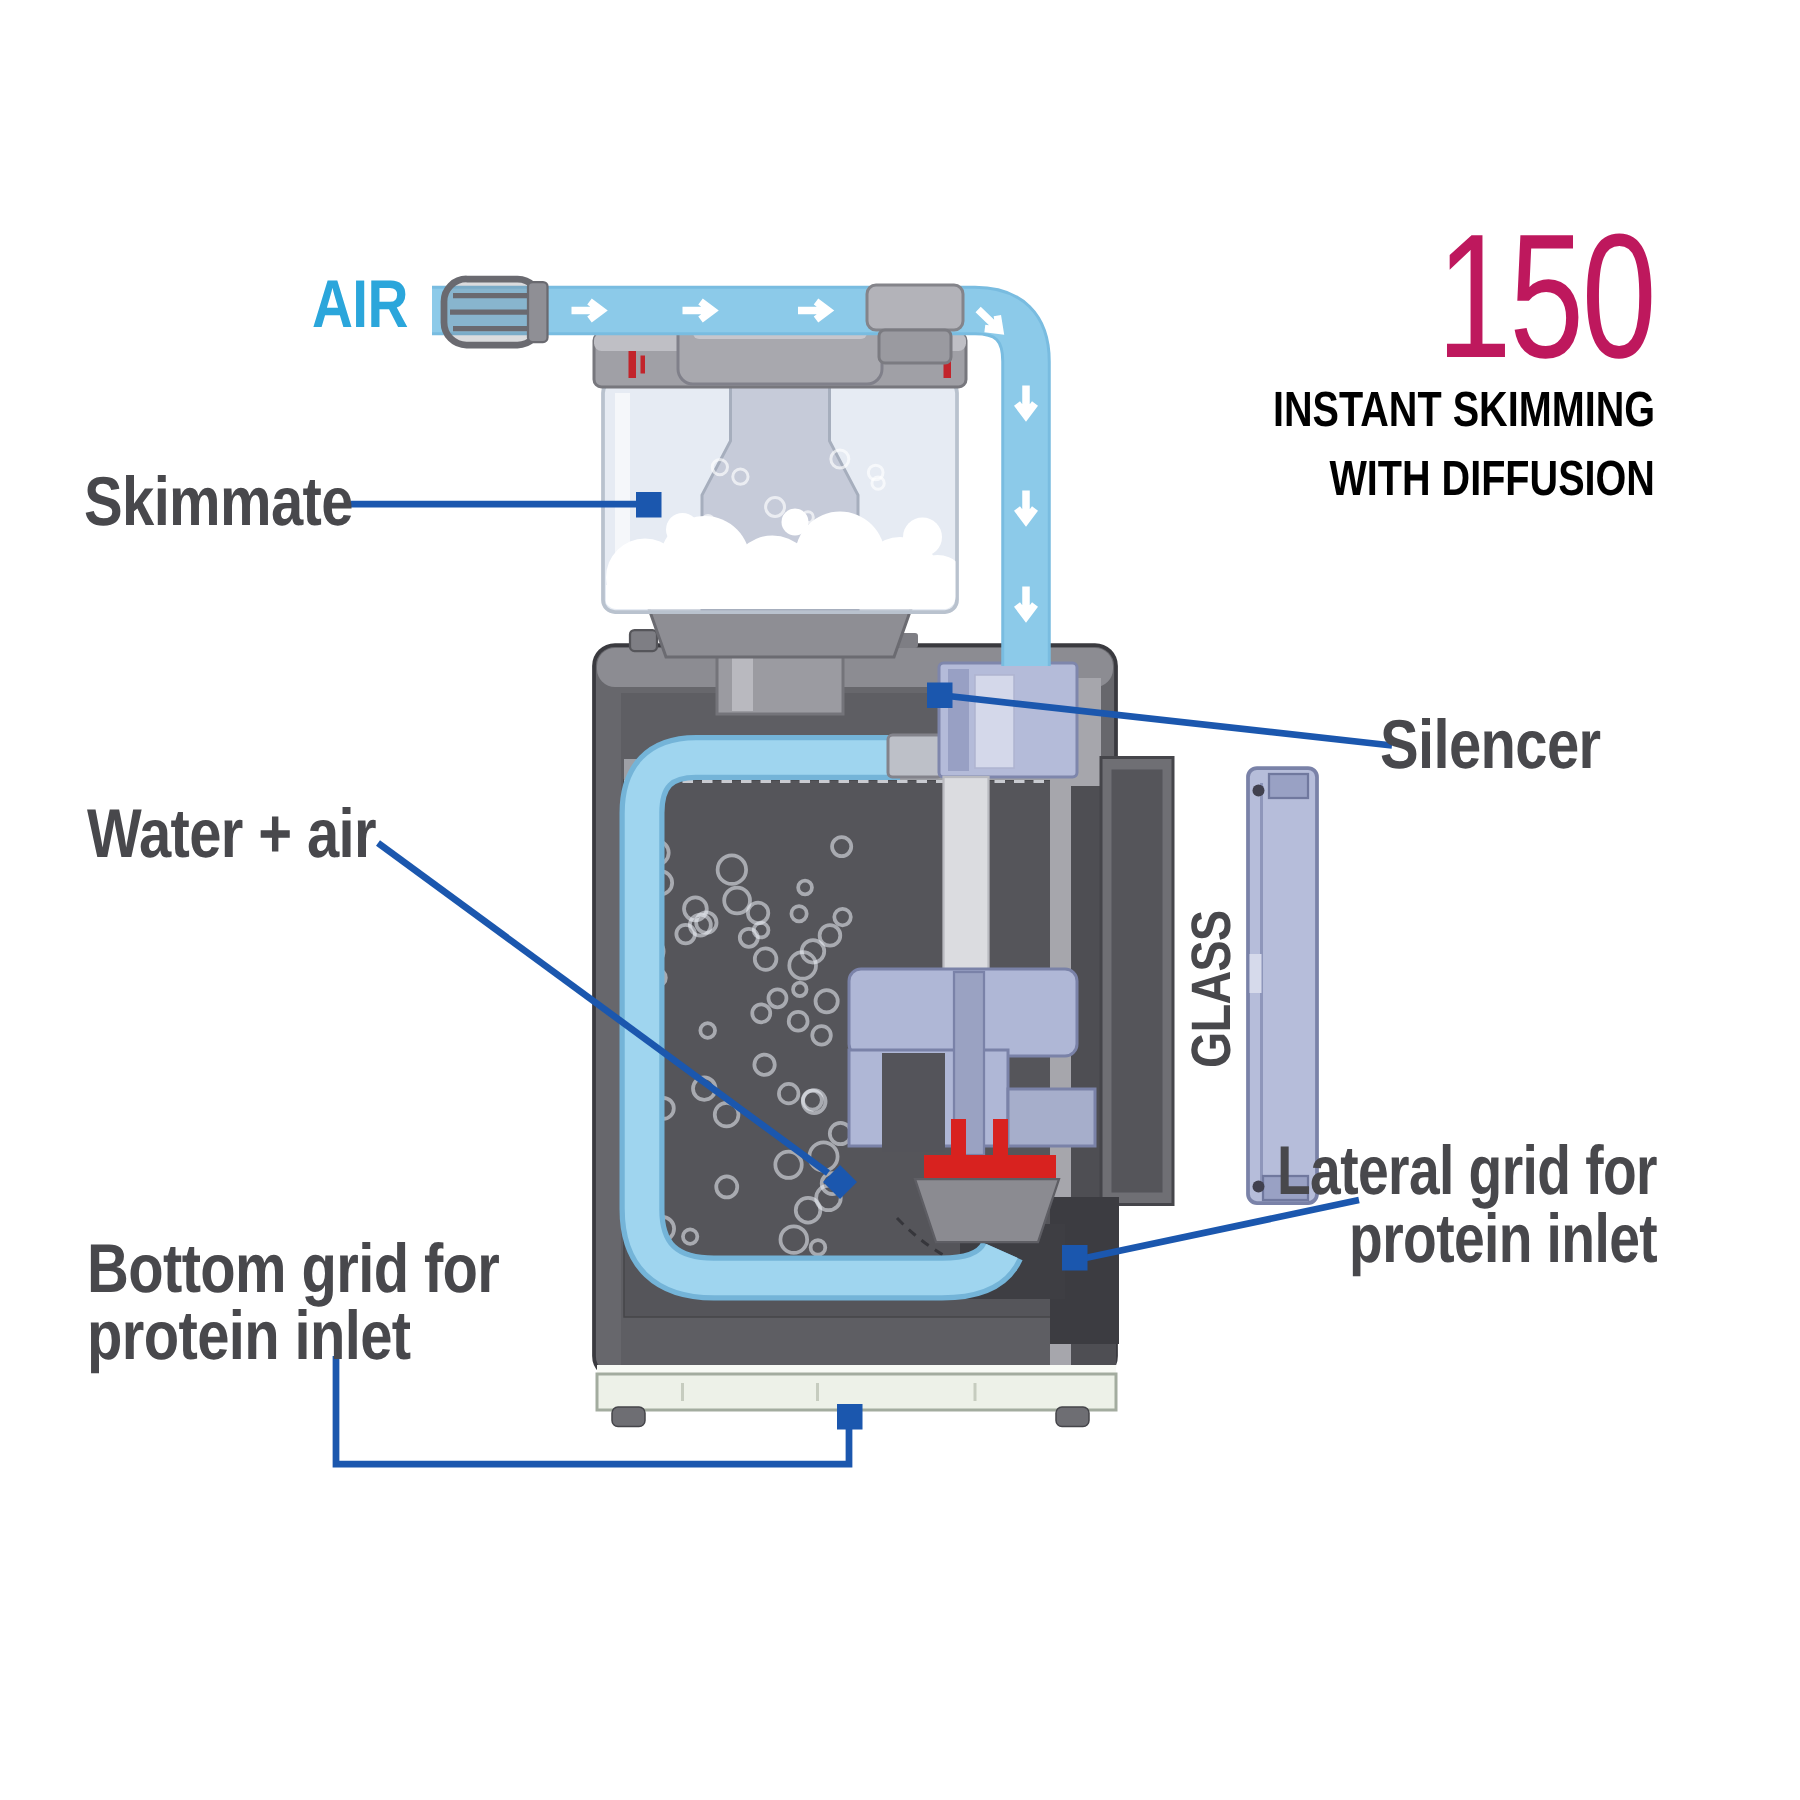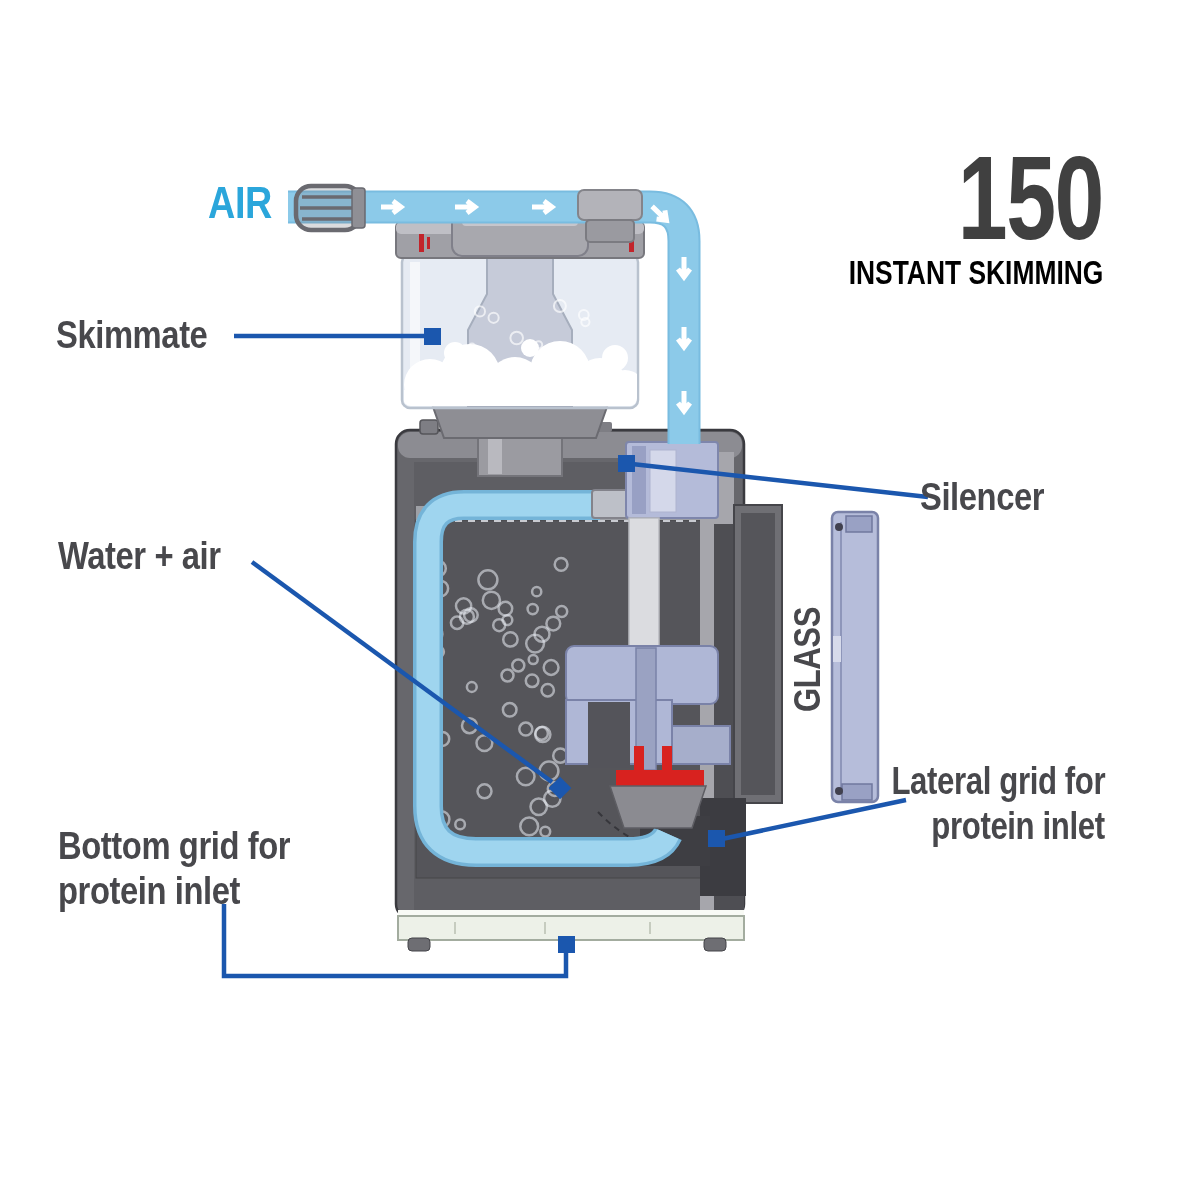--- a/index.html
+++ b/index.html
@@ -2,38 +2,38 @@
 <html><head>
 <meta charset="utf-8">
 <style>
   html,body{margin:0;padding:0;background:#ffffff;}
   .canvas{
     position:relative;width:1160px;height:1200px;background:#ffffff;overflow:hidden;
     font-family:"Liberation Sans","DejaVu Sans",sans-serif;
   }
   .canvas svg{position:absolute;left:0;top:0;}
   .lbl{
-    position:absolute;color:#48484C;font-weight:bold;font-size:39px;line-height:45px;
+    position:absolute;color:#48484C;font-weight:bold;font-size:46px;line-height:45px;
     letter-spacing:-0.5px;white-space:nowrap;
   }
   .sq{display:inline-block;transform:scaleX(0.84);transform-origin:left center;}
   .sqr{display:inline-block;transform:scaleX(0.8);transform-origin:right center;}
   .air{left:208px;top:180px;font-size:45px;color:#2BA6DB;}
   .skimmate{left:56px;top:312px;}
   .waterair{left:58px;top:533px;}
   .bottomgrid{left:58px;top:796px;margin-top:27px;}
   .silencer{left:920px;top:474px;}
   .lateral{right:55px;top:746px;text-align:right;margin-top:12px;}
   .glass{
     left:740px;top:640px;width:130px;height:40px;text-align:center;
     transform:rotate(-90deg);font-size:37px;
   }
   .brand{right:57px;top:146px;text-align:right;position:absolute;}
   .brand .num{
-    display:block;font-size:118px;line-height:104px;font-weight:bold;color:#404040;
+    display:block;font-size:118px;line-height:104px;font-weight:normal;color:#be185d;
     letter-spacing:-2px;
   }
   .brand .num span{display:inline-block;transform:scaleX(0.76);transform-origin:right center;}
   .brand .tag{display:block;font-size:33px;line-height:46px;font-weight:bold;color:#000000;}
 </style>
 </head>
 <body>
 
 <div class="canvas">
 
@@ -283,15 +283,16 @@
 <div class="lbl glass"><span class="sq" style="transform-origin:center;">GLASS</span></div>
 
 <div class="lbl lateral">
   <div><span class="sqr">Lateral grid for</span></div>
   <div><span class="sqr">protein inlet</span></div>
 </div>
 
 <div class="brand">
   <span class="num"><span>150</span></span>
   <span class="tag"><span class="sqr">INSTANT SKIMMING</span></span>
+  <span class="tag"><span class="sqr">WITH DIFFUSION</span></span>
 </div>
 
 </div>
 
 </body></html>

